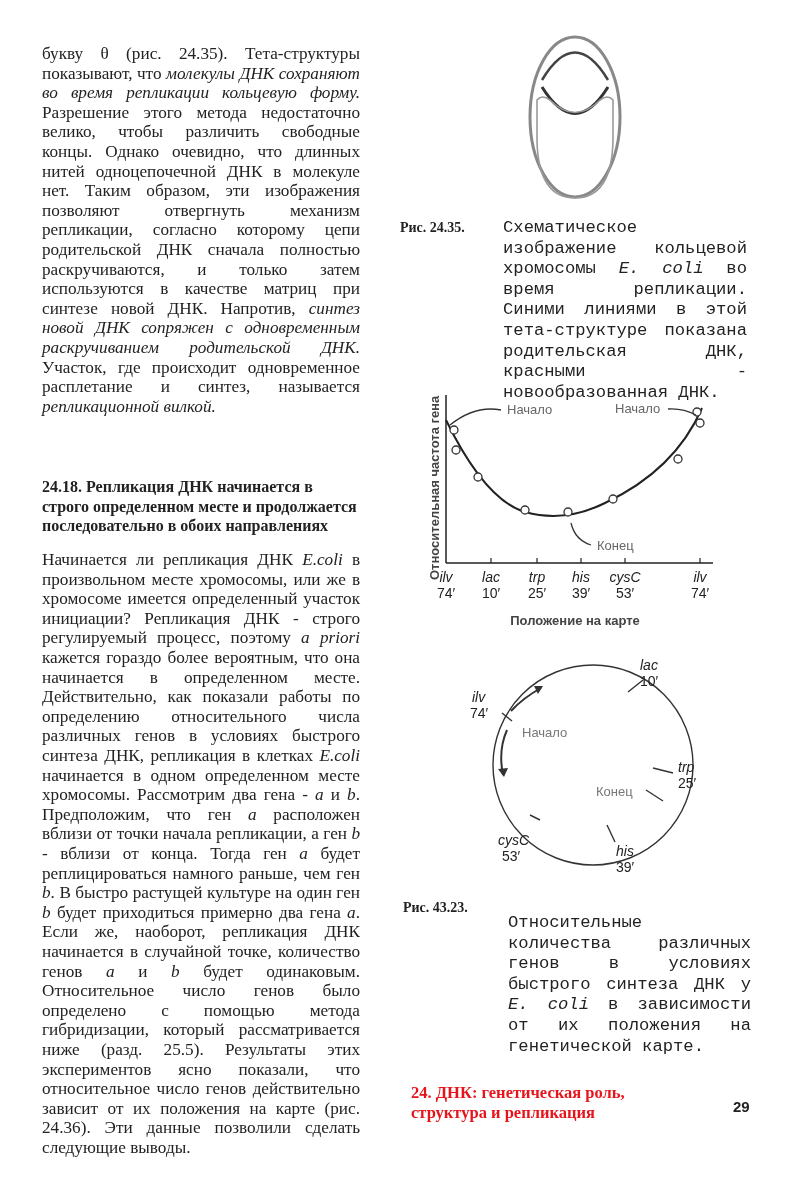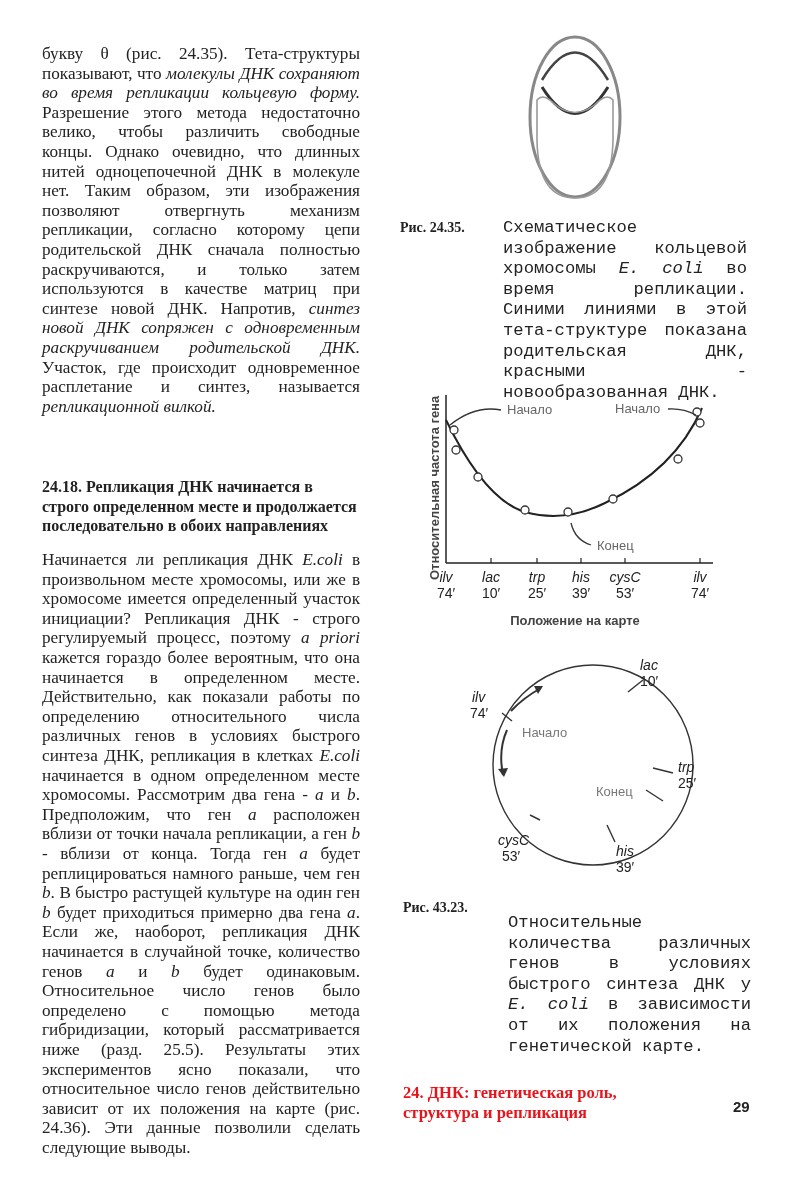--- a/index.html
+++ b/index.html
@@ -115,14 +115,14 @@
   </g>
   <text x="72" y="97" font-size="13" fill="#777" font-family="Liberation Sans, sans-serif">Начало</text>
   <text x="146" y="156" font-size="13" fill="#777" font-family="Liberation Sans, sans-serif">Конец</text>
 </svg>
 
 <div class="caption" style="left:403px; top:898px; width:350px; height:110px;">
   <span class="lab">Рис.  43.23.</span>
   <div class="body" style="left:105px; top:15px; width:243px;"><span>Относительные количества различных генов в условиях быстрого синтеза ДНК у </span><em>E. coli</em><span> в зависимости от их положения на генетической карте.</span></div>
 </div>
 
-<div class="footer-title" style="width:260px;">24. ДНК: генетическая роль, структура и репликация</div>
+<div class="footer-title" style="width:260px;margin-left:8px;">24. ДНК: генетическая роль, структура и репликация</div>
 <div class="page-num">29</div>
 
 </body></html>

